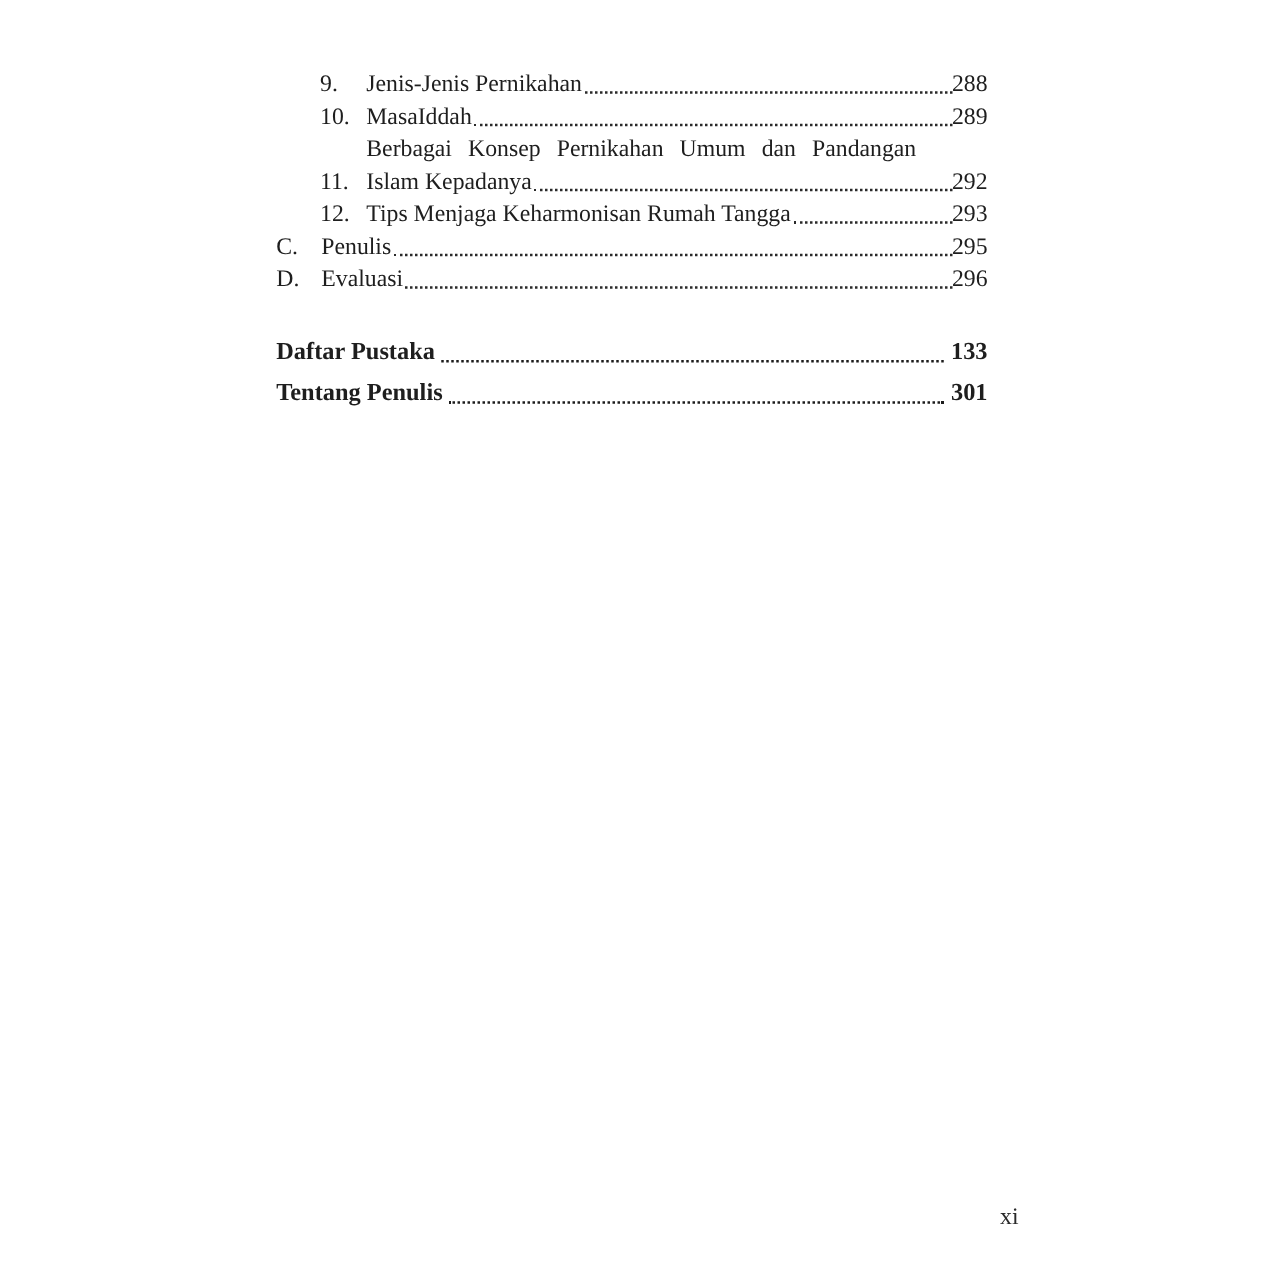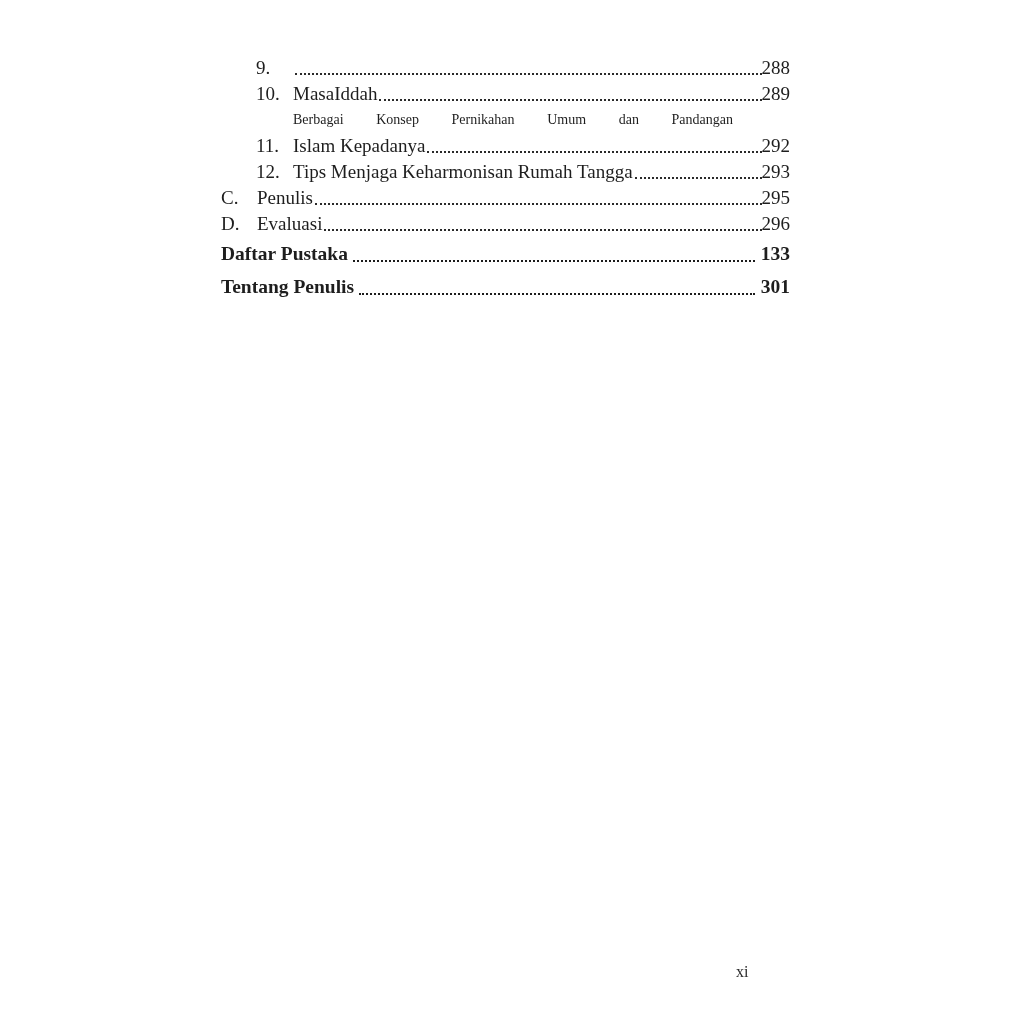--- a/index.html
+++ b/index.html
@@ -35,62 +35,63 @@
   .label { flex: 0 0 auto; }
   .dots {
     flex: 1 1 auto;
     min-width: 12px;
     border-bottom: 2px dotted #2a2a2a;
     margin: 0 0 6px 2px;
   }
   .pagenum { flex: 0 0 auto; }
   .wrap { flex: 1 1 auto; min-width: 0; }
   .justline {
-    font-size: 14px;
+    font-size: 19px;
     line-height: 26px;
     text-align: justify;
     text-align-last: justify;
     padding-right: 57px;
     white-space: normal;
     word-spacing: 2px;
   }
   .subrow {
     display: flex;
     align-items: flex-end;
     line-height: 26px;
     justify-content: space-between;
   }
   .it { }
-  .sections { }
+  .sections { margin-top: 28px; }
   .sections .row {
     font-weight: bold;
     font-size: 19.5px;
     line-height: 33px;
   }
   .sections .dots {
     border-bottom: 2.5px dotted #1c1c1c;
     margin: 0 6px 8px 5px;
   }
   .folio {
     position: absolute;
-    left: 736px;
+    left: 800px;
     top: 963px;
-    font-size: 16px;
+    font-size: 19px;
     color: #2a2a2a;
   }
 </style>
 </head>
 <body>
 
 <div class="content">
 
   <div class="toc-list">
 
     <div class="row lvl-num">
       <span class="num">9.</span>
+      <span class="label">Jenis-Jenis Pernikahan</span>
       <span class="dots"></span>
       <span class="pagenum">288</span>
     </div>
 
     <div class="row lvl-num">
       <span class="num">10.</span>
       <span class="label">Masa </span>
       <span class="label it">Iddah</span>
       <span class="dots"></span>
       <span class="pagenum">289</span>

